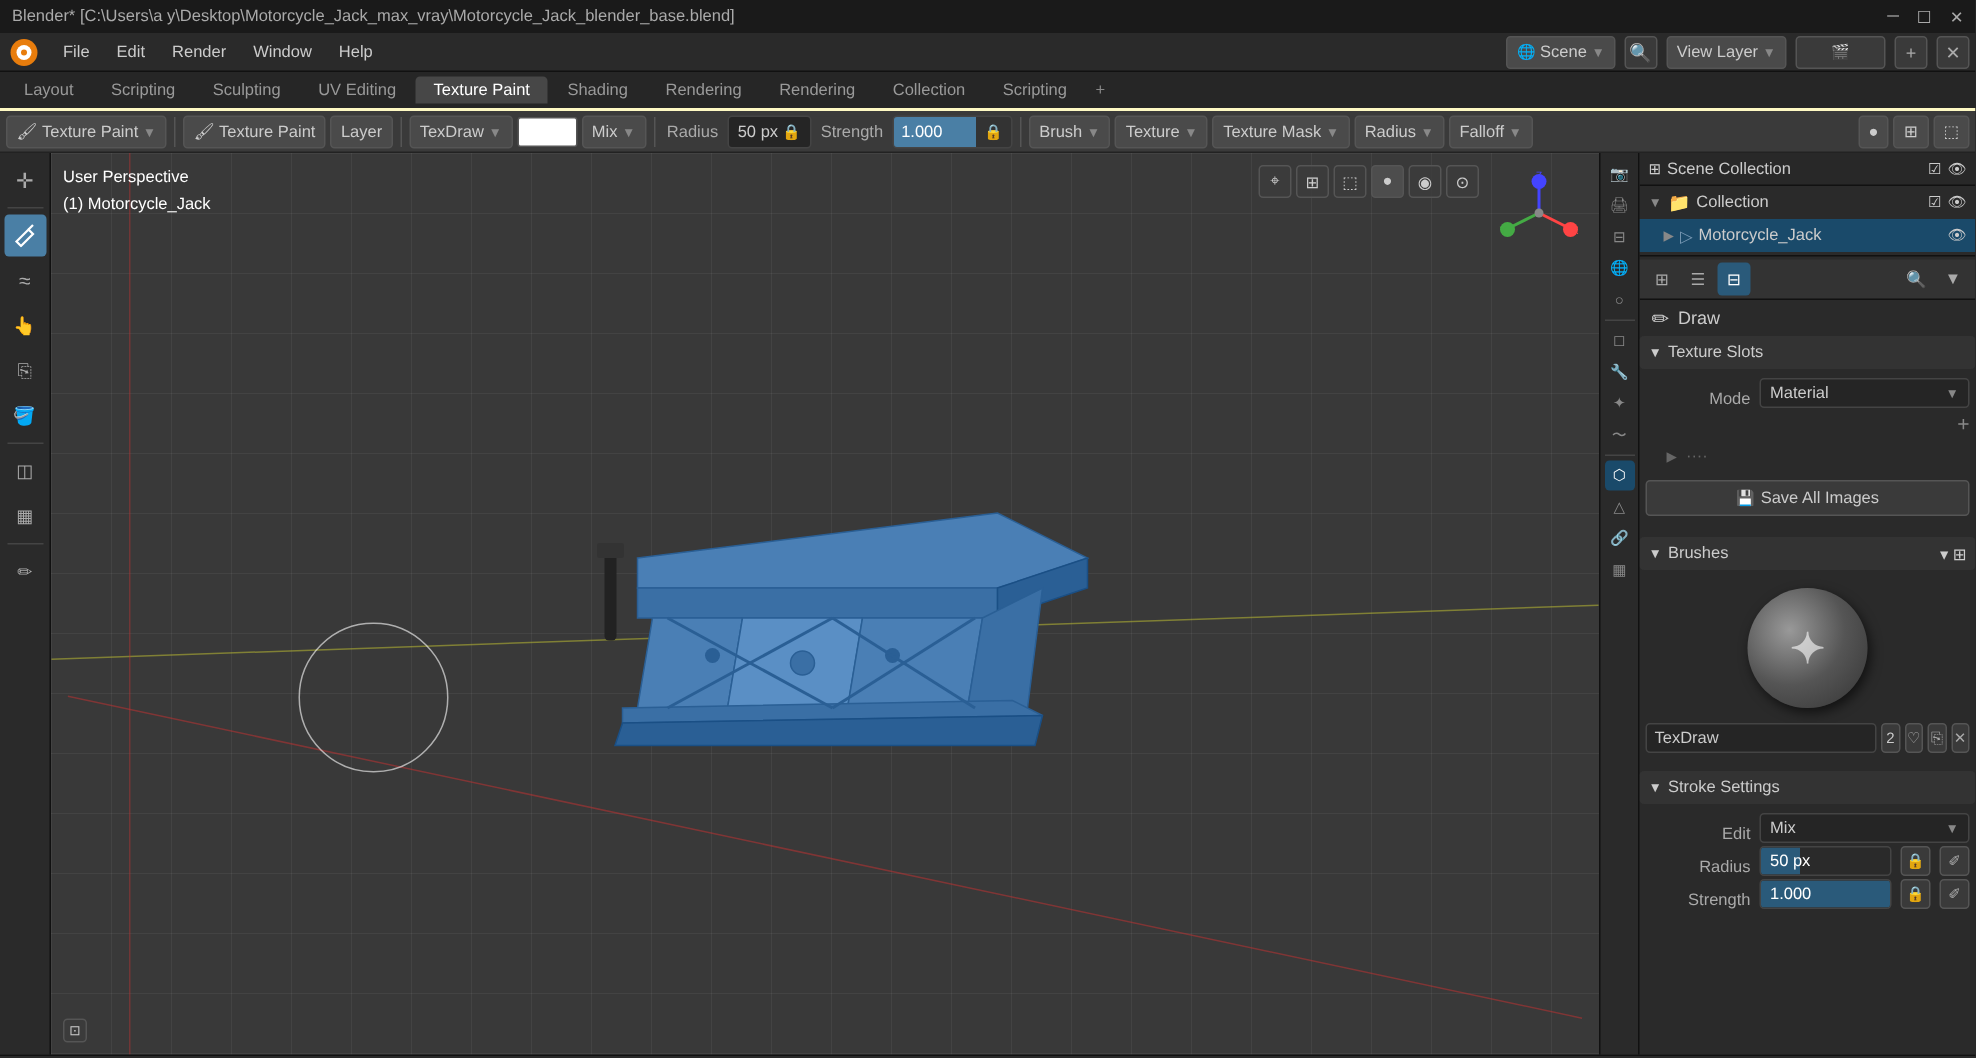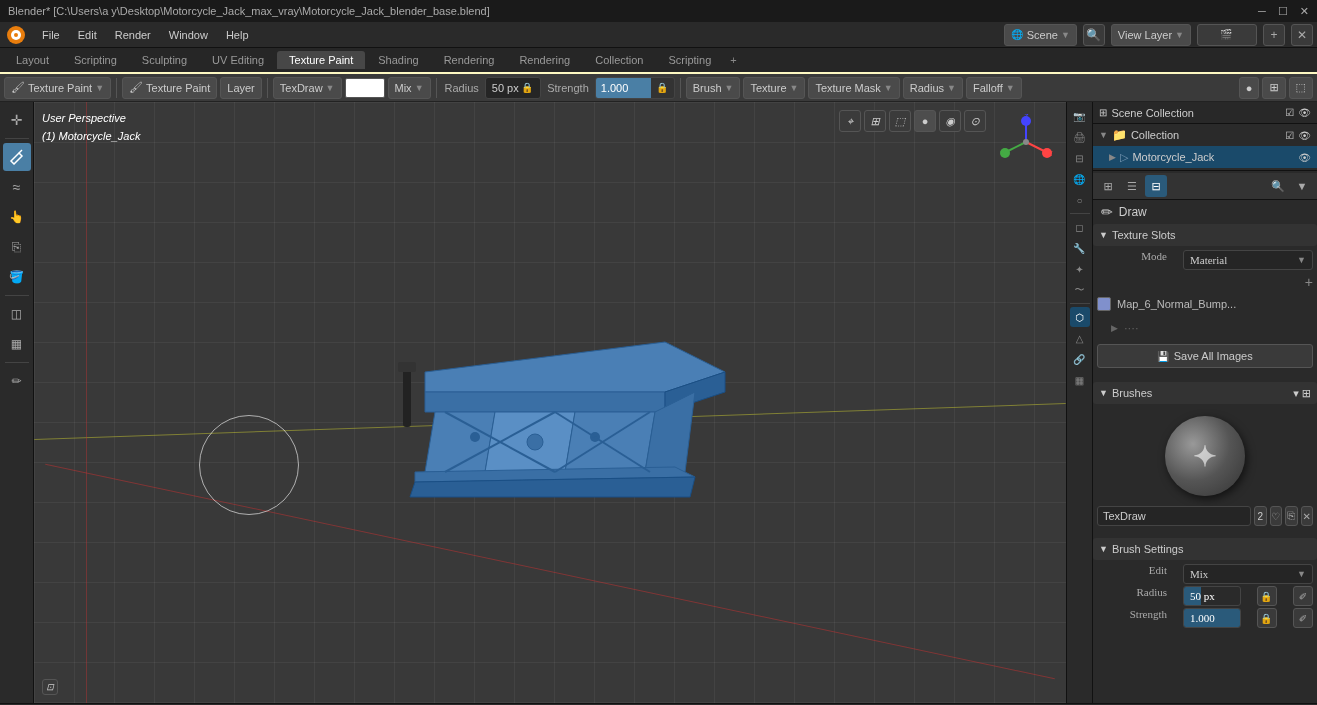--- a/index.html
+++ b/index.html
@@ -173,21 +173,20 @@
       background: #444;
       margin: 2px 0;
     }
 
     
     .viewport {
       flex: 1;
       background: #393939;
       position: relative;
       overflow: hidden;
-      font-style: italic;
     }
     .viewport-info {
       position: absolute;
       top: 8px;
       left: 8px;
       color: #fff;
       font-size: 11px;
       line-height: 1.6;
     }
     .viewport-grid {
@@ -295,25 +294,24 @@
       cursor: pointer;
       font-size: 11px;
       color: #ccc;
       gap: 4px;
     }
     .section-content {
       padding: 4px 0;
     }
     .prop-row {
       display: flex;
-      align-items: flex-start;
+      align-items: flex-end;
       height: 22px;
-      gap: 16px;
+      gap: 6px;
       padding: 0 4px;
-      font-family: Liberation Serif, serif;
     }
     .prop-label {
       width: 70px;
       font-size: 11px;
       color: #aaa;
       text-align: right;
     }
     .prop-value {
       flex: 1;
       height: 20px;
@@ -897,24 +895,20 @@
           </div>
         </div>
 
         <div style="display:flex; align-items:center; padding: 2px 4px;">
           <span style="font-size:10px; color:#888; flex:1;"></span>
           <span style="font-size:14px; color:#888; cursor:pointer;">+</span>
         </div>
 
 
 
-        <div class="texture-slot-item">
-          <div class="tex-color-box" style="background:#8090cc;"></div>
-          <span>Map_6_Normal_Bump...</span>
-        </div>
 
         <div class="texture-slot-item" style="padding-left:18px;">
           <span style="font-size:9px; color:#666;">▶</span>
           <span style="color:#666;">····</span>
         </div>
 
         <div style="padding: 4px;">
           <div style="display:flex; align-items:center; height:24px; background:#3a3a3a; border:1px solid #555; border-radius:3px; padding:0 8px; cursor:pointer; justify-content:center; gap:4px;">
             <span style="font-size:10px;">💾</span>
             <span>Save All Images</span>
@@ -946,21 +940,21 @@
           <div class="prop-icon-btn">♡</div>
           <div class="prop-icon-btn">⎘</div>
           <div class="prop-icon-btn">✕</div>
         </div>
       </div>
     </div>
 
     <div class="panel-section">
       <div class="panel-section-header">
         <span style="font-size:9px;">▼</span>
-        <span>Brush Settings</span>
+        <span>Stroke Settings</span>
       </div>
       <div class="section-content">
 
         <div class="prop-row">
           <span class="prop-label">Edit</span>
           <div class="prop-value" style="flex:1;">
             <span>Mix</span>
             <span class="dropdown-arrow" style="margin-left:auto;">▼</span>
           </div>
         </div>

